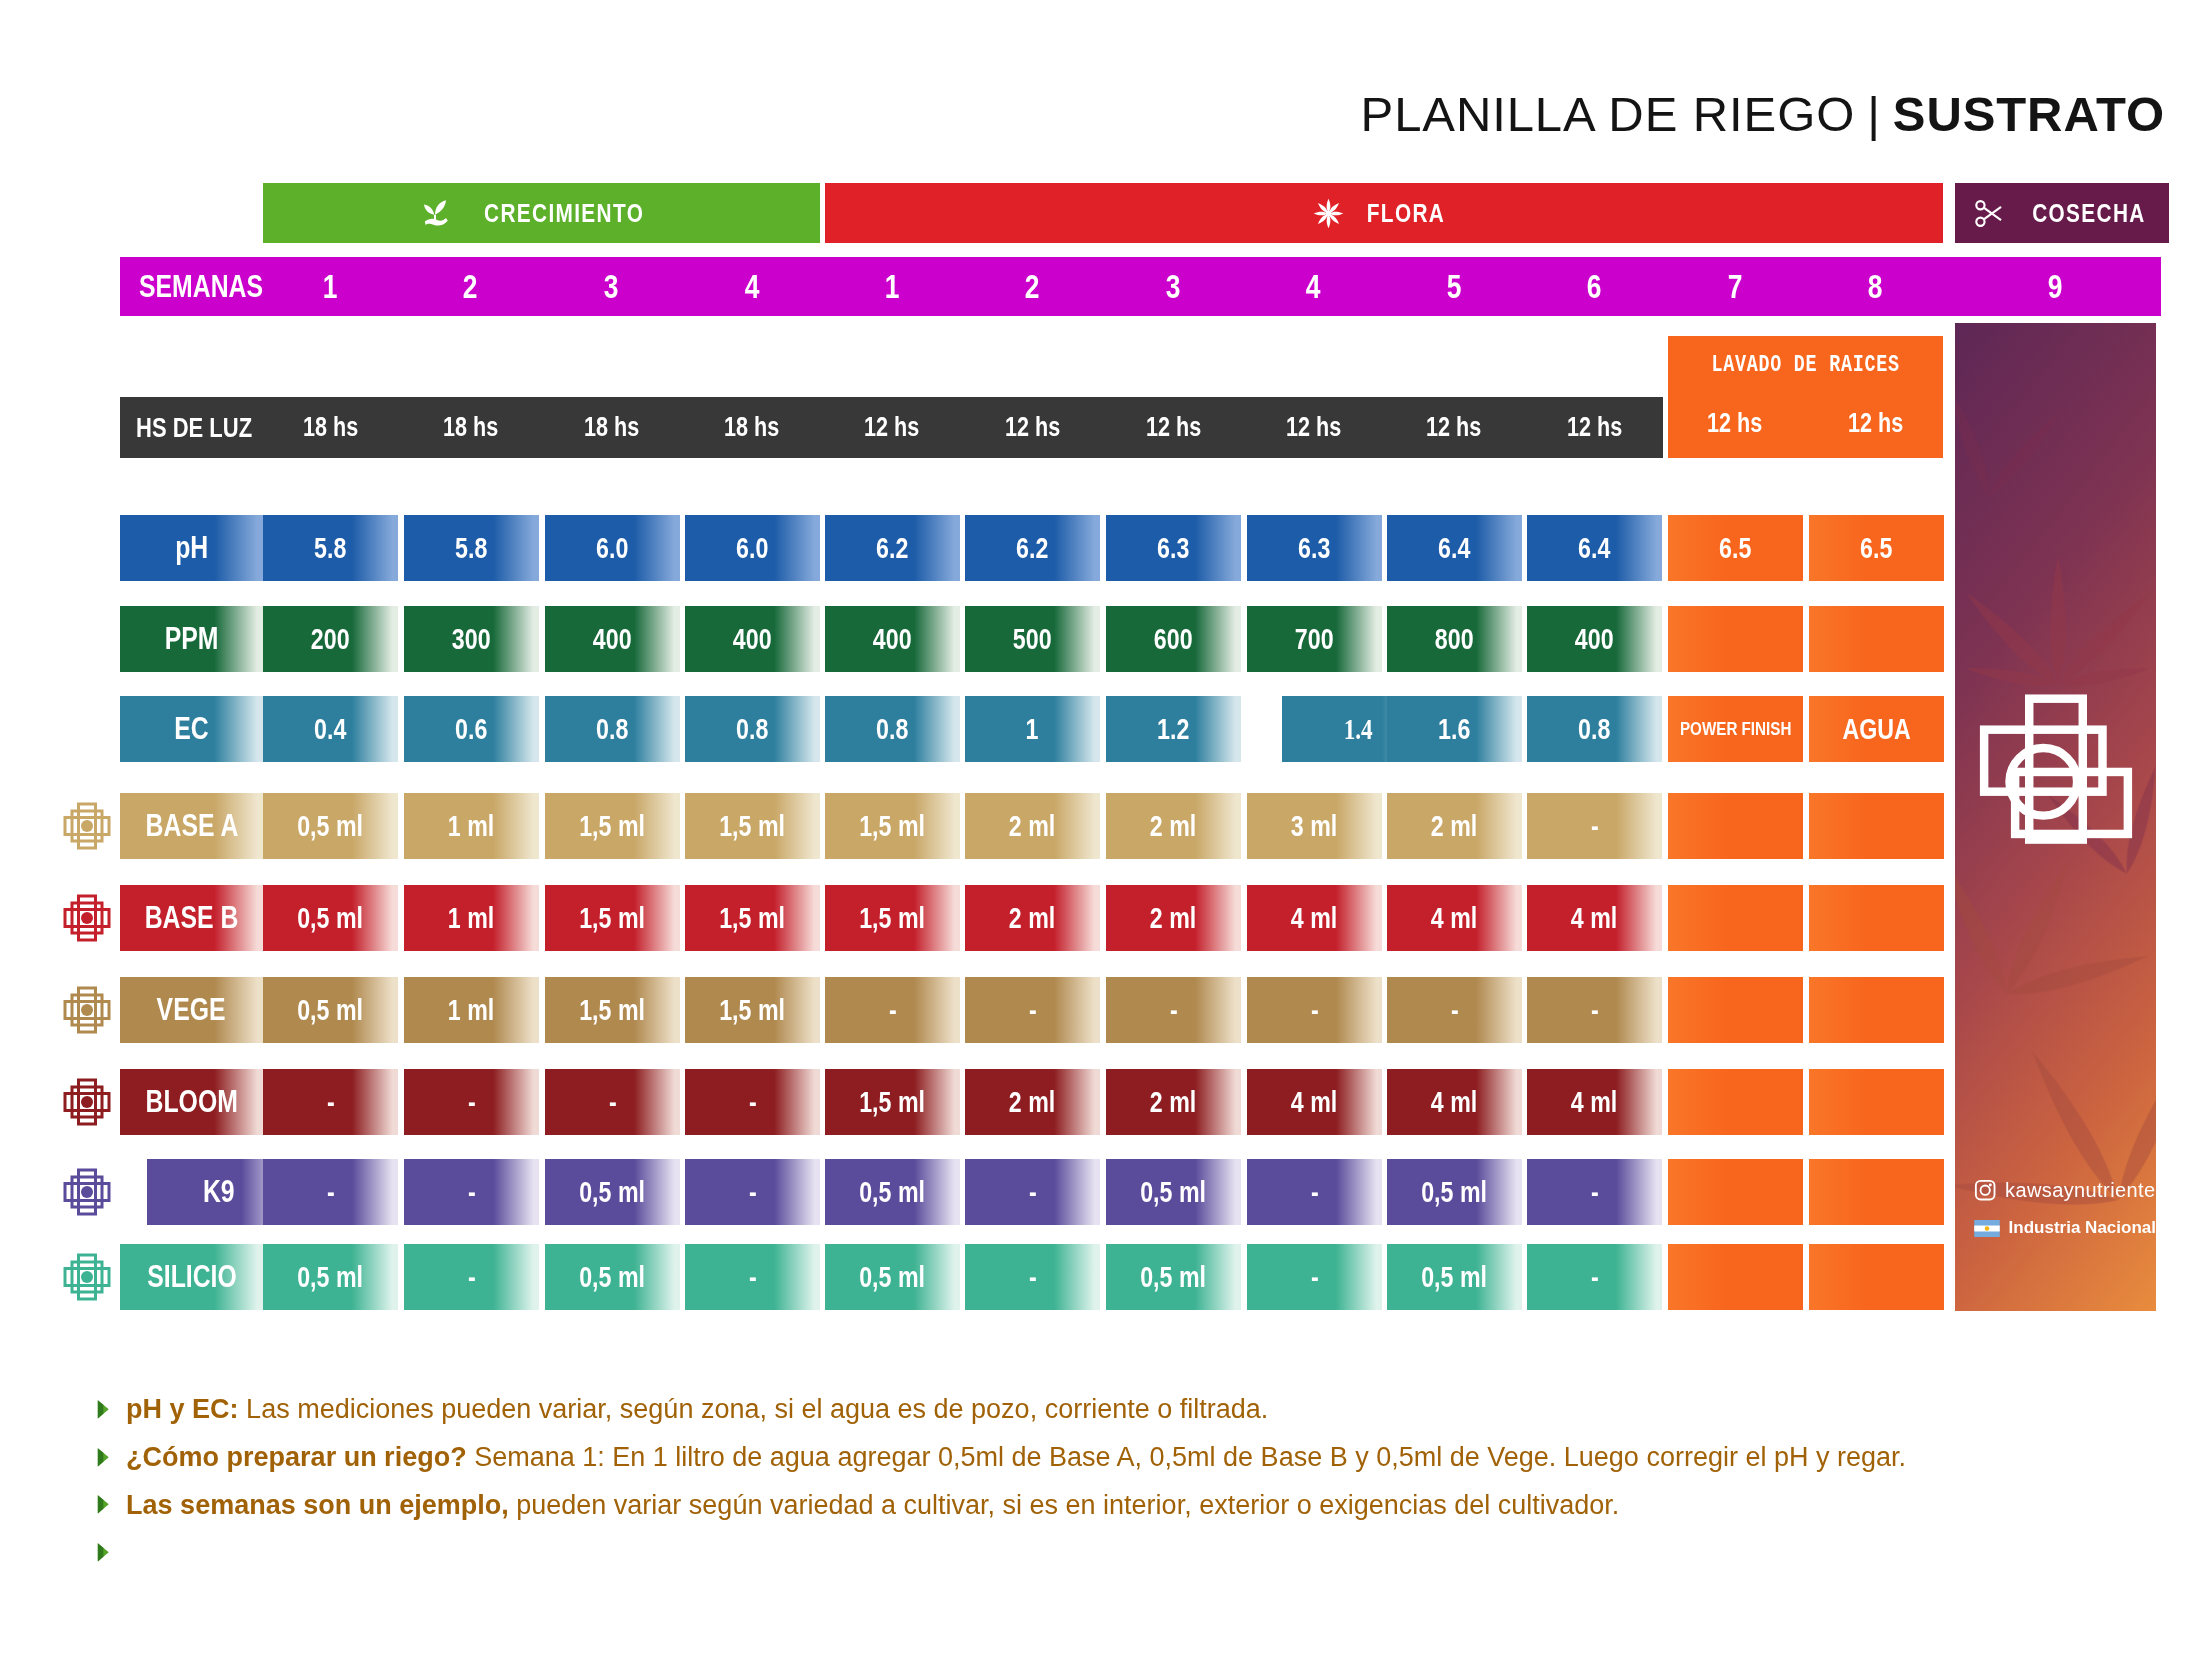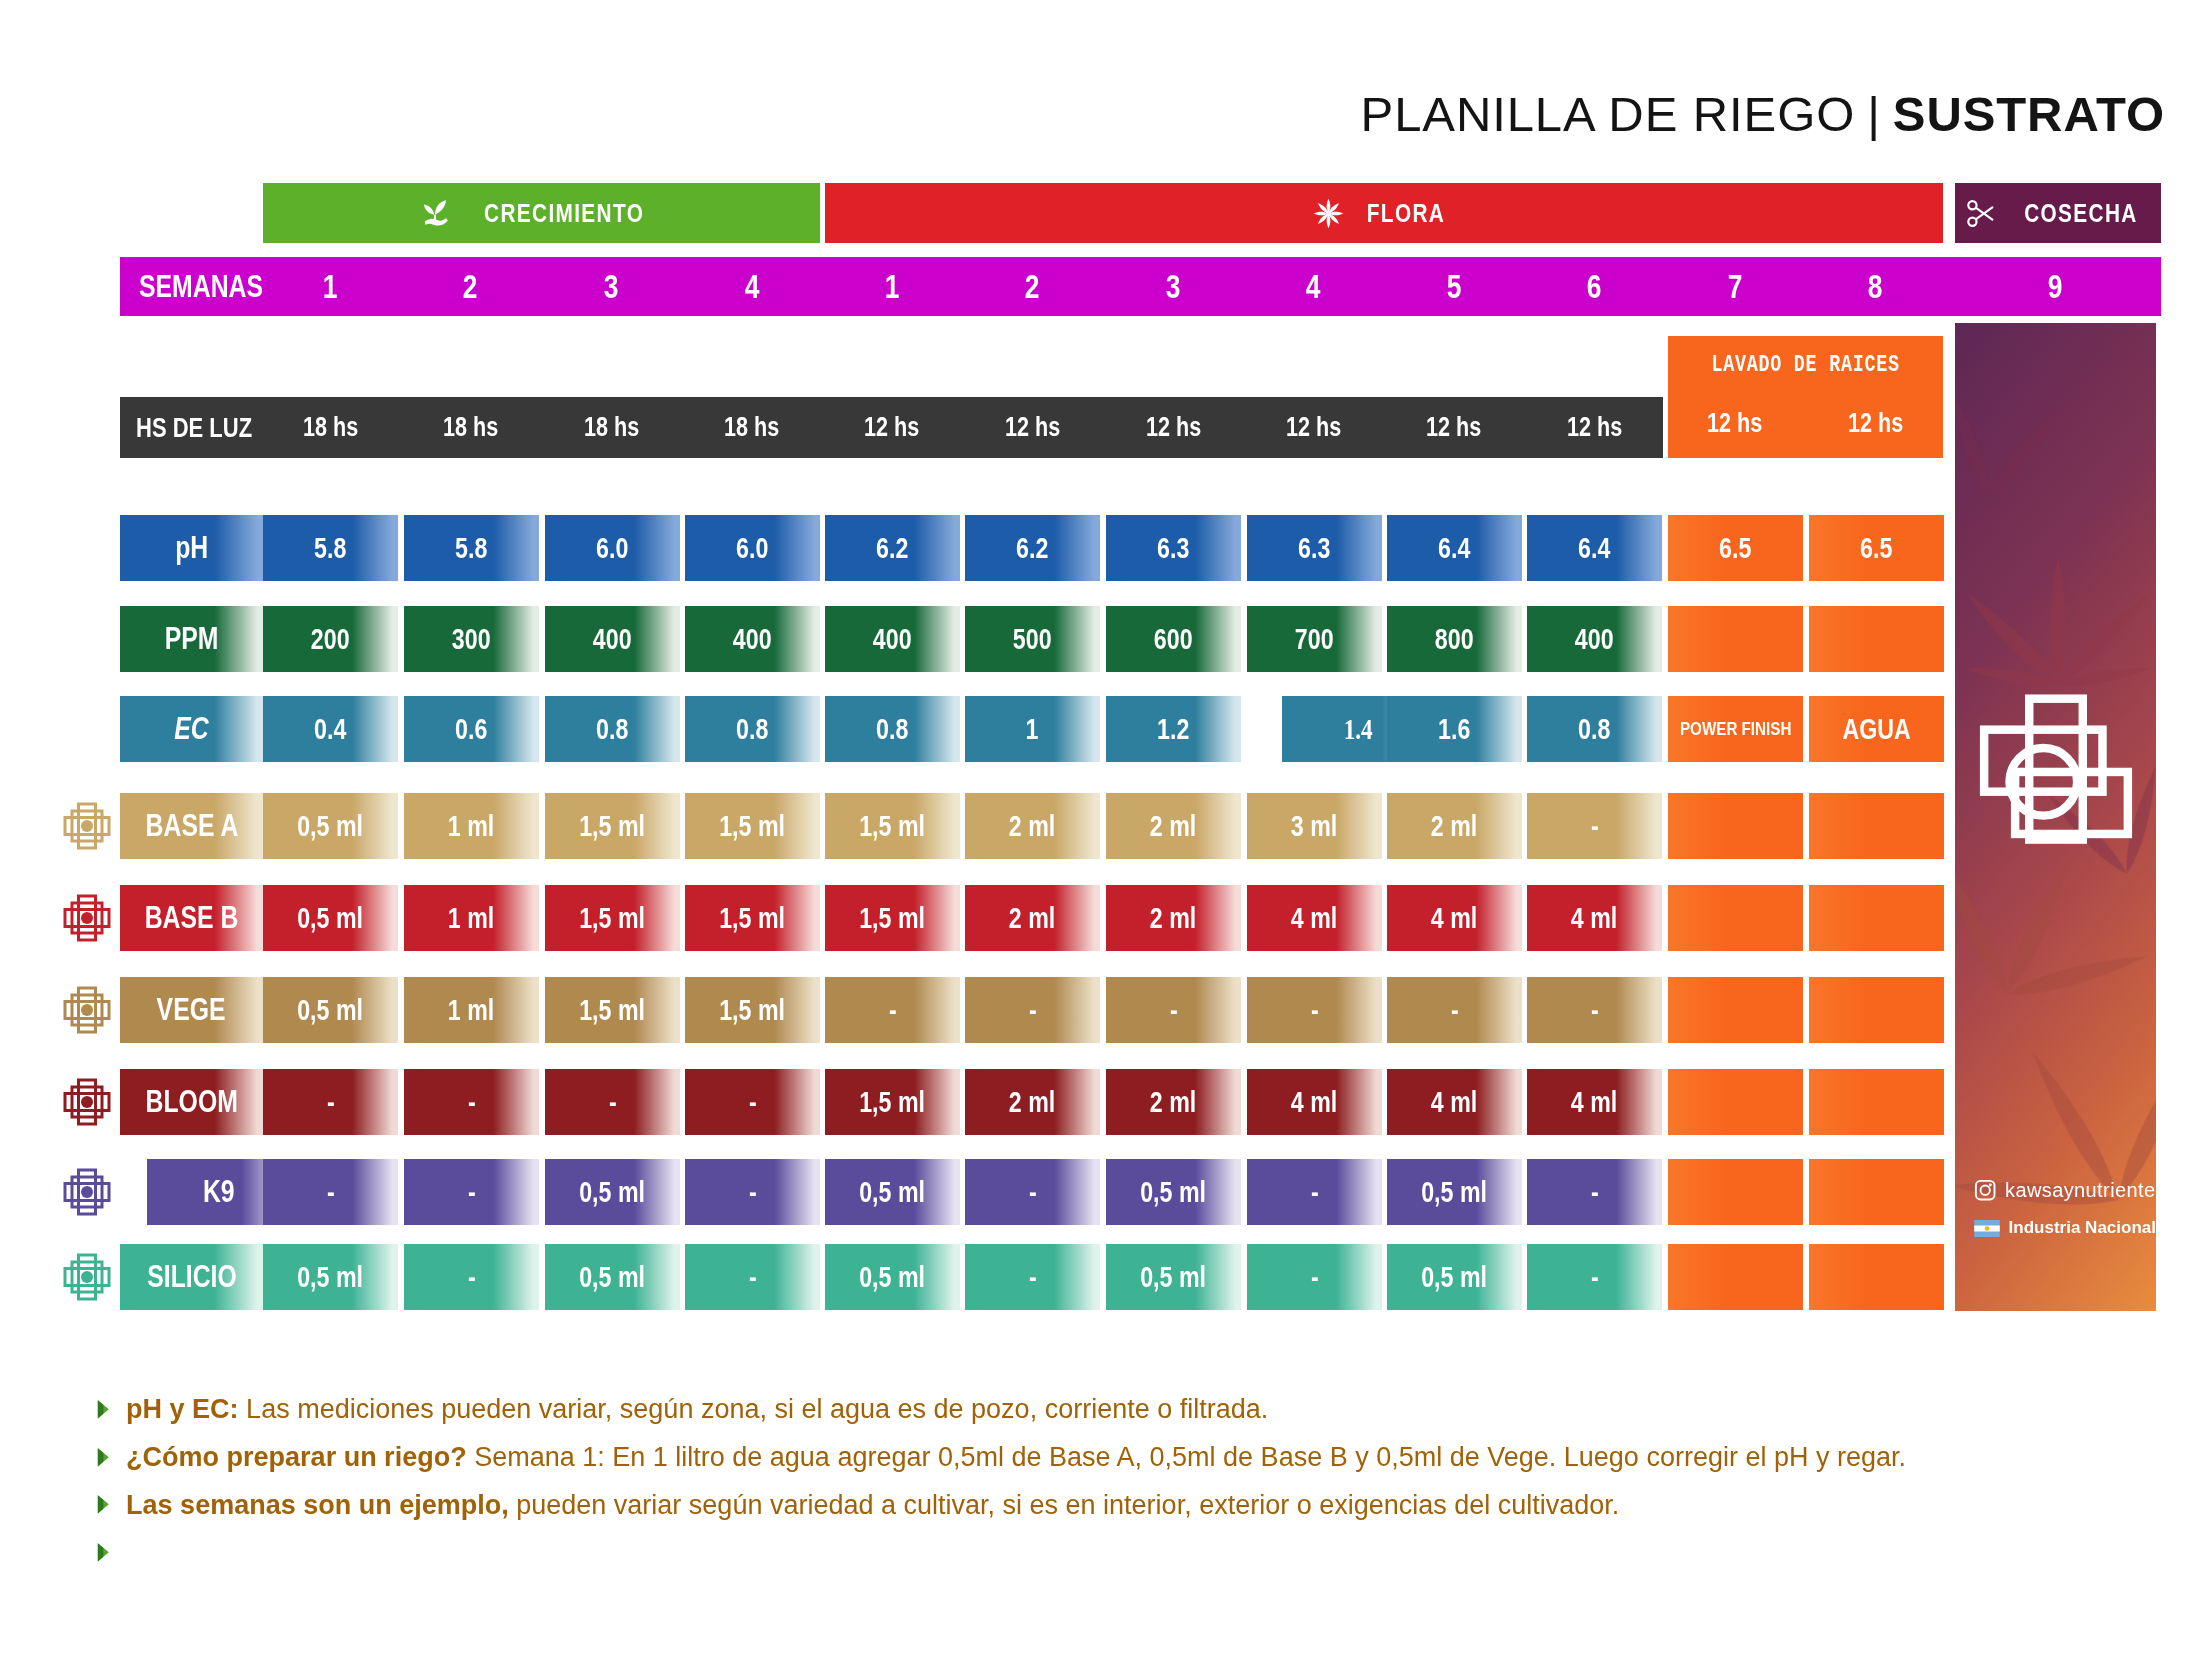--- a/index.html
+++ b/index.html
@@ -154,21 +154,21 @@
           <path d="M20 2 C23 9 23 14 20 19 C17 14 17 9 20 2Z" transform="rotate(135 20 20)"></path>
           <path d="M20 2 C23 9 23 14 20 19 C17 14 17 9 20 2Z" transform="rotate(180 20 20)"></path>
           <path d="M20 2 C23 9 23 14 20 19 C17 14 17 9 20 2Z" transform="rotate(225 20 20)"></path>
           <path d="M20 2 C23 9 23 14 20 19 C17 14 17 9 20 2Z" transform="rotate(270 20 20)"></path>
           <path d="M20 2 C23 9 23 14 20 19 C17 14 17 9 20 2Z" transform="rotate(315 20 20)"></path>
           <circle cx="20" cy="20" r="3.4"></circle>
         </g>
       </svg>
       <span class="cn">FLORA</span>
     </div>
-    <div class="phase" style="left: 1955px; width: 206px; background: rgb(103, 27, 75);">
+    <div class="phase" style="left: 1955px; width: 206px; background: rgb(103, 27, 75); padding-left: 8px;">
       <svg width="33" height="33" viewBox="0 0 40 40" fill="none" stroke="#fff" stroke-width="2.6">
         <circle cx="9" cy="10" r="5"></circle>
         <circle cx="9" cy="30" r="5"></circle>
         <path d="M13 13 L34 28 M13 27 L34 12"></path>
         <circle cx="22" cy="20" r="1.6" fill="#fff" stroke="none"></circle>
       </svg>
       <span class="cn">COSECHA</span>
     </div>
     <div class="weeks" style="background: rgb(204, 0, 204);">
       <div class="wklabel">
@@ -329,21 +329,21 @@
       <span class="cn">700</span>
     </div>
     <div class="cell" style="left: 1387px; top: 606px; width: 135px; background: linear-gradient(90deg, rgb(23, 105, 58) 0%, rgb(23, 105, 58) 66%, rgb(228, 237, 228) 96%);">
       <span class="cn">800</span>
     </div>
     <div class="cell" style="left: 1527px; top: 606px; width: 135px; background: linear-gradient(90deg, rgb(23, 105, 58) 0%, rgb(23, 105, 58) 66%, rgb(228, 237, 228) 96%);">
       <span class="cn">400</span>
     </div>
     <div class="cell" style="left: 1668px; top: 606px; width: 135px; background: linear-gradient(90deg, rgb(249, 118, 40) 0%, rgb(248, 102, 29) 42%);"></div>
     <div class="cell" style="left: 1809px; top: 606px; width: 135px; background: linear-gradient(90deg, rgb(249, 118, 40) 0%, rgb(248, 102, 29) 42%);"></div>
-    <div class="cell rlabel" style="left: 120px; top: 696px; width: 143px; background: linear-gradient(90deg, rgb(46, 127, 158) 0%, rgb(46, 127, 158) 66%, rgb(213, 231, 237) 96%); font-style: italic;">
+    <div class="cell rlabel" style="left: 120px; top: 696px; width: 143px; background: linear-gradient(90deg, rgb(46, 127, 158) 0%, rgb(46, 127, 158) 66%, rgb(213, 231, 237) 96%);">
       <span class="cn">EC</span>
     </div>
     <div class="cell" style="left: 263px; top: 696px; width: 135px; background: linear-gradient(90deg, rgb(46, 127, 158) 0%, rgb(46, 127, 158) 66%, rgb(213, 231, 237) 96%);">
       <span class="cn">0.4</span>
     </div>
     <div class="cell" style="left: 404px; top: 696px; width: 135px; background: linear-gradient(90deg, rgb(46, 127, 158) 0%, rgb(46, 127, 158) 66%, rgb(213, 231, 237) 96%);">
       <span class="cn">0.6</span>
     </div>
     <div class="cell" style="left: 545px; top: 696px; width: 135px; background: linear-gradient(90deg, rgb(46, 127, 158) 0%, rgb(46, 127, 158) 66%, rgb(213, 231, 237) 96%);">
       <span class="cn">0.8</span>

